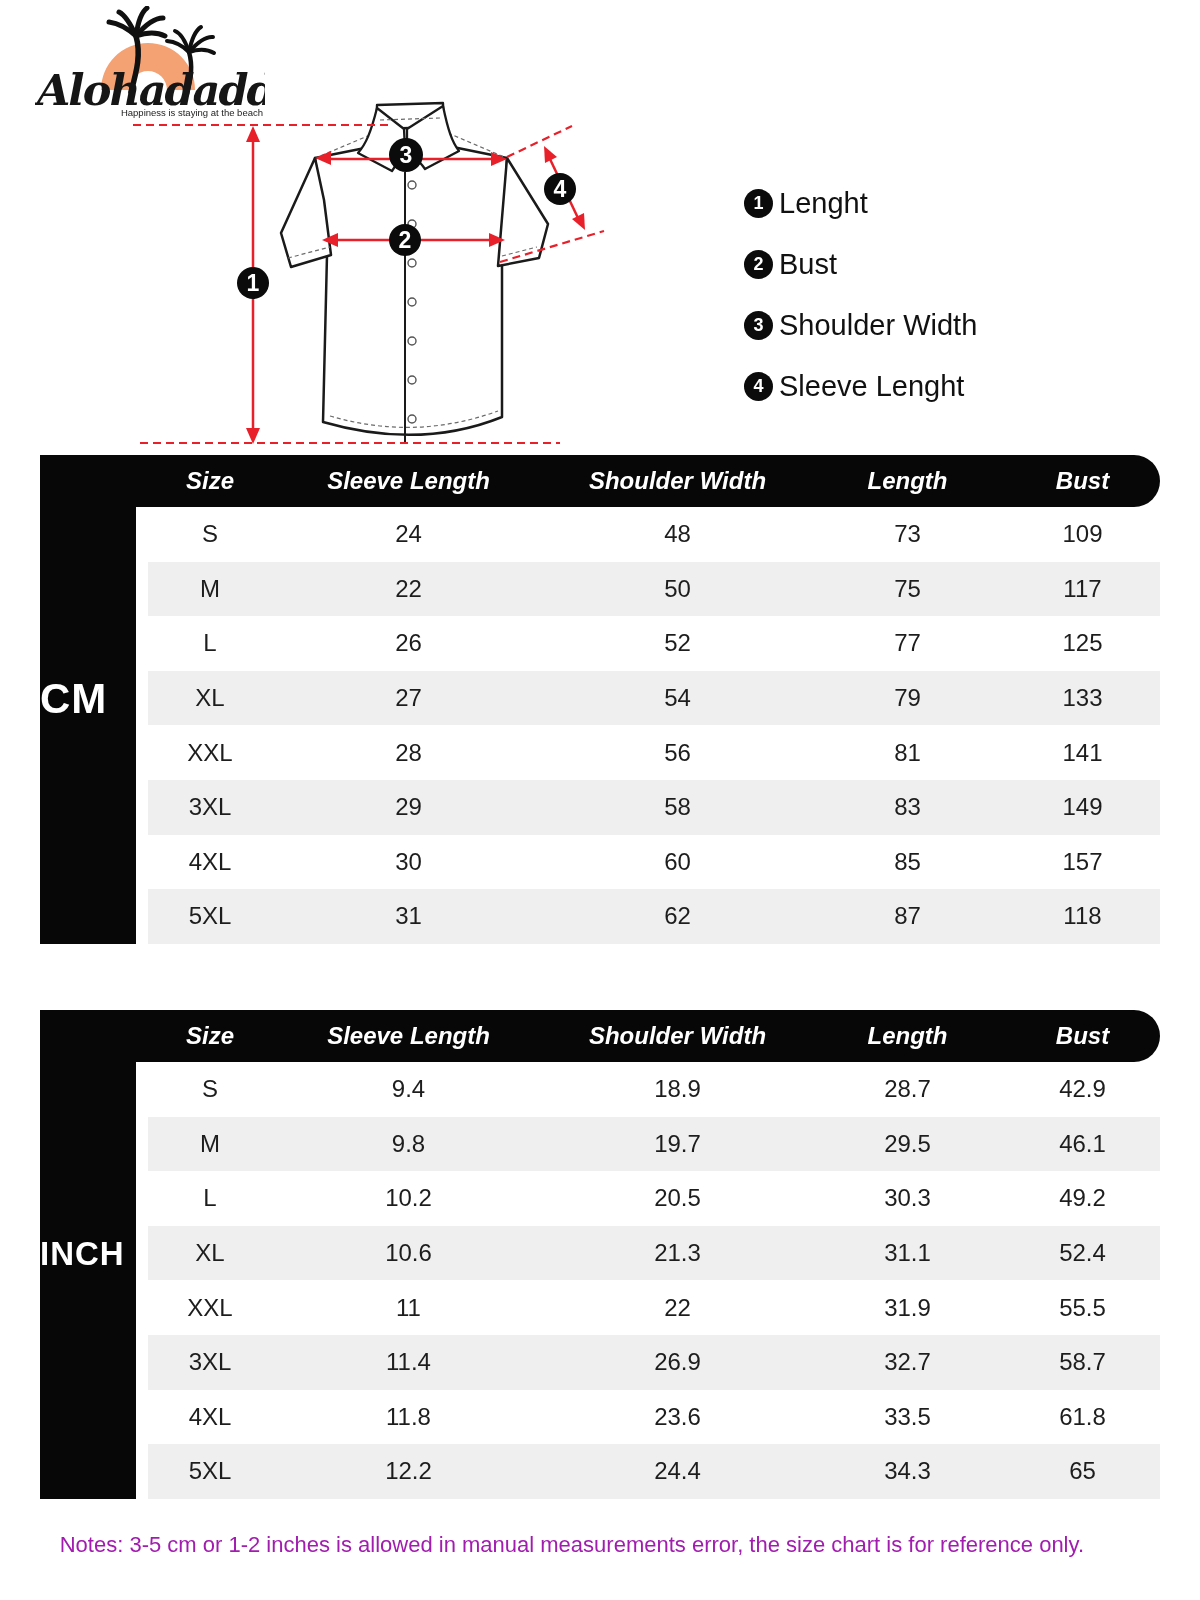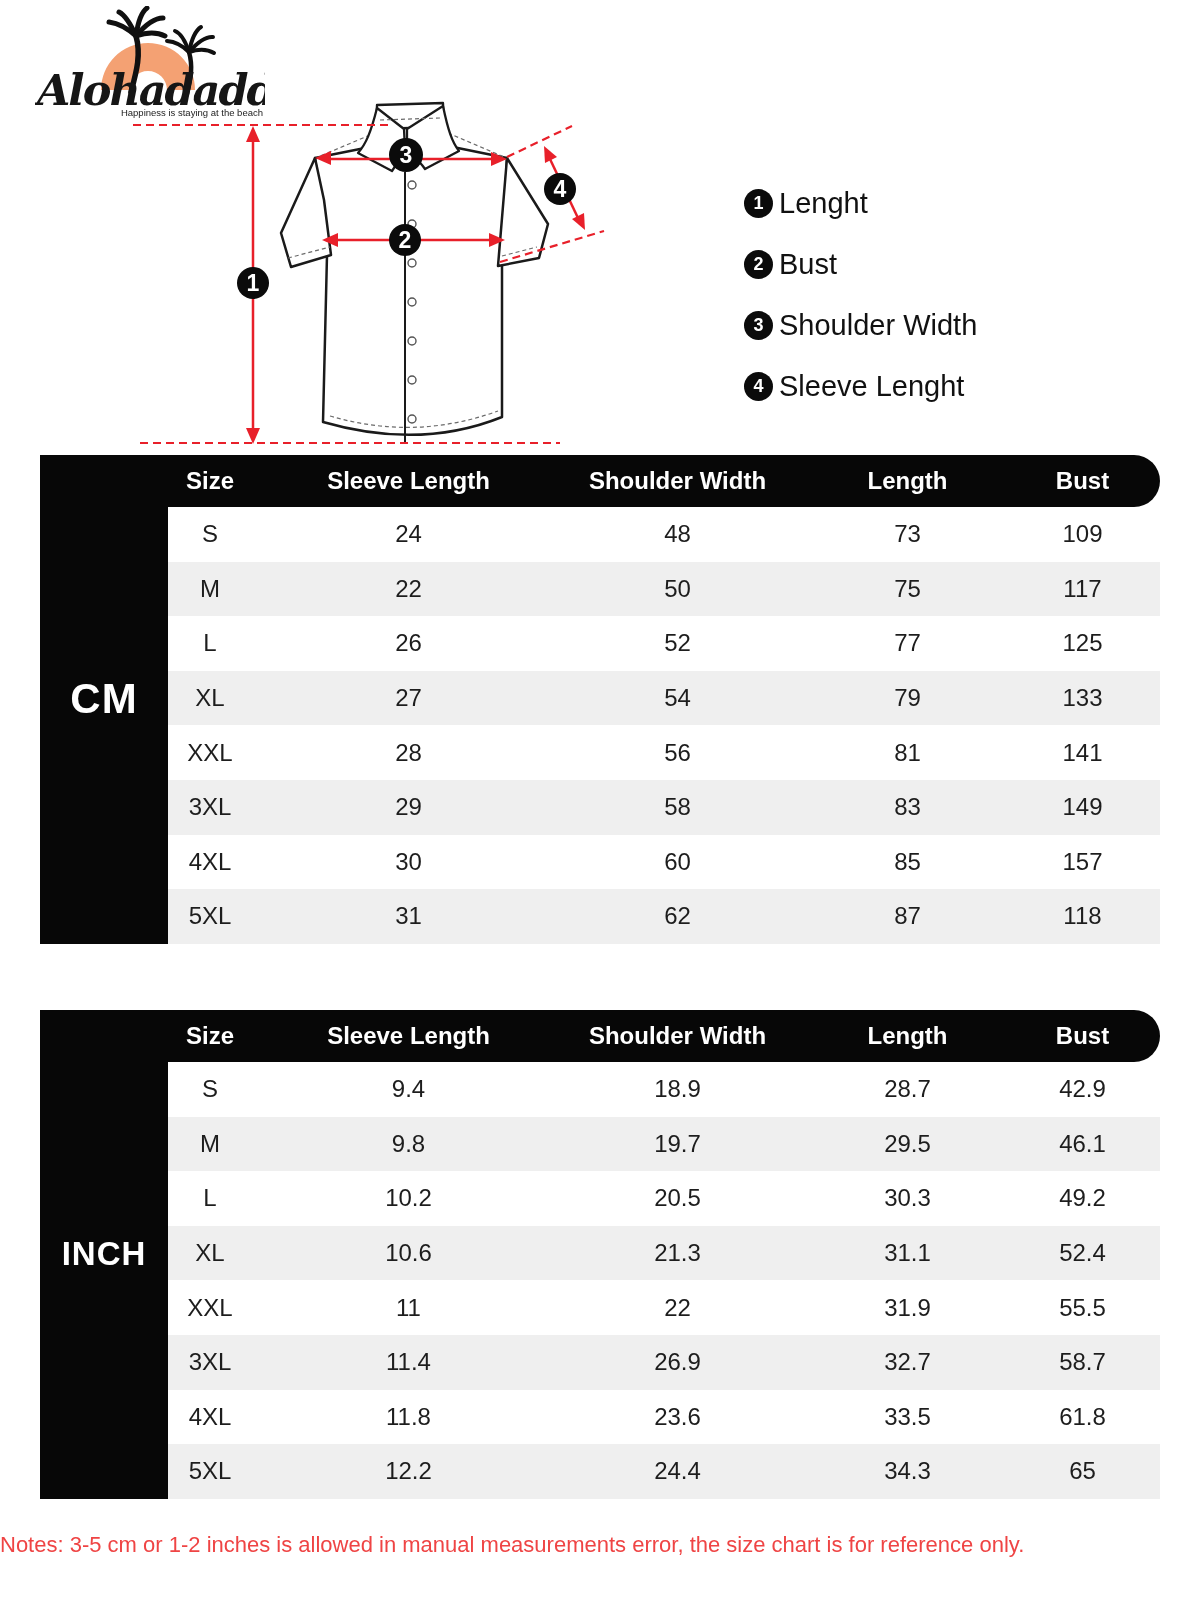--- a/index.html
+++ b/index.html
@@ -17,37 +17,37 @@
   .legend-item { display:flex; align-items:center; margin-bottom:27px; height:34px; }
   .badge { width:29px; height:29px; border-radius:50%; background:#0b0b0b; color:#fff;
            display:flex; align-items:center; justify-content:center;
            font-size:18px; font-weight:bold; flex:0 0 29px; }
   .legend-label { font-size:29px; color:#111; margin-left:6px; }
 
   
   .size-table { position:absolute; left:40px; width:1120px; }
   .tbl-cm { top:455px; }
   .tbl-inch { top:1010px; }
-  .band { position:absolute; left:0; top:0; bottom:0; width:128px; background:#070707;
-          display:flex; align-items:center; justify-content:center; }
+  .band { position:absolute; left:0; top:0; bottom:0; width:96px; background:#070707;
+          display:flex; align-items:center; }
   .band-label { color:#fff; font-weight:bold; letter-spacing:1px; }
   .band-label.cm { font-size:42px; }
   .band-label.inch { font-size:33px; }
   .thead { position:relative; height:52px; background:#070707; border-radius:0 26px 26px 0; }
   .cols { margin-left:108px; display:grid; grid-template-columns:124px 273px 265px 195px 155px;
-          align-items:center; height:100%; }
+          align-items:center; height:100%;font-style:italic; }
   .th { text-align:center; color:#fff; font-weight:bold; font-size:24px; }
   .rows { margin-left:108px; }
   .row { display:grid; grid-template-columns:124px 273px 265px 195px 155px;
          height:54.6px; align-items:center; background:#fff; }
   .row.alt { background:#efefef; }
   .td { text-align:center; font-size:24px; color:#1d1d1d; }
 
-  .notes { position:absolute; left:0; top:1532px; width:1084px; text-align:left;
-           font-size:22px; color:#ef4444; }
+  .notes { position:absolute; left:0; top:1532px; width:1084px; text-align:right;
+           font-size:22px; color:#a21caf; }
 </style>
 </head>
 <body>
 
 <div class="page">
 
   <div class="logo">
     <svg viewBox="0 0 230 112" width="230" height="112">
       <path d="M 66,84 A 47,47 0 0 1 160,84 L 132,84 A 19,19 0 0 0 94,84 Z" fill="#F4A173"></path>
       <g stroke="#101010" fill="none" stroke-linecap="round">

